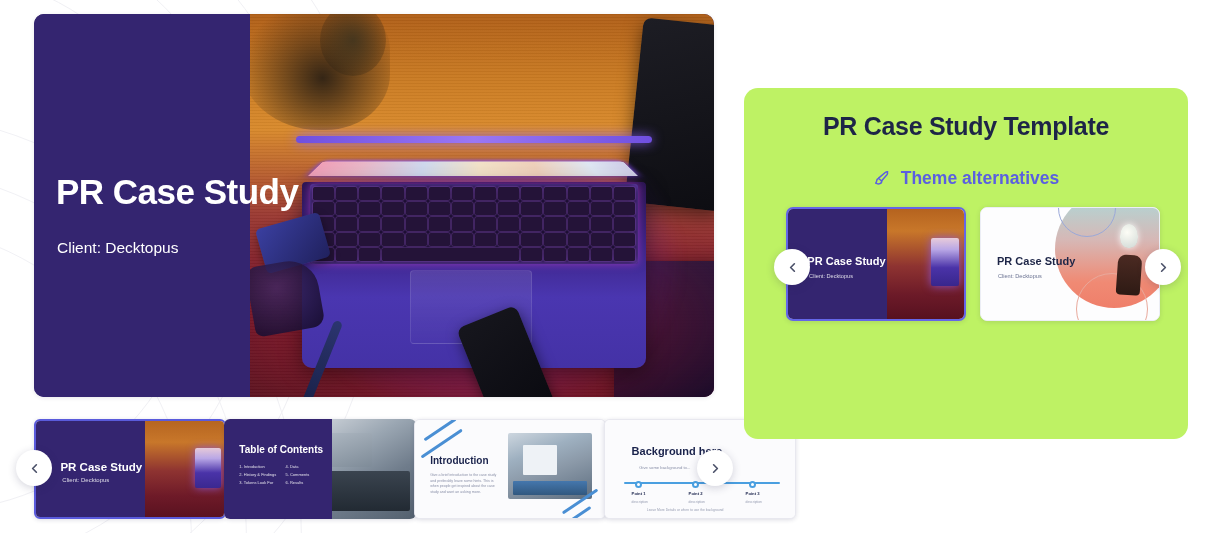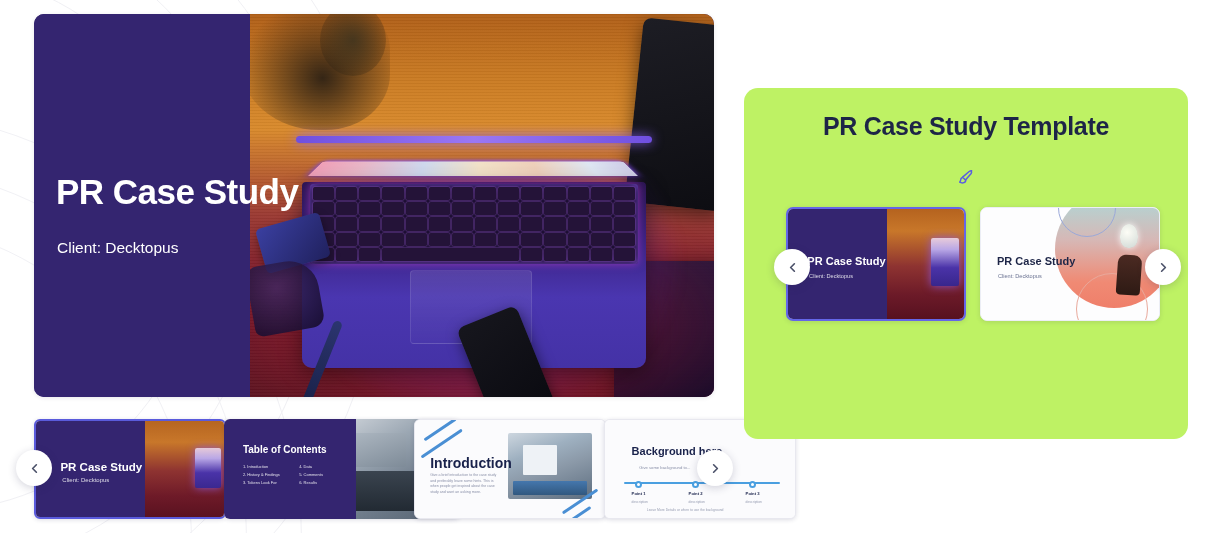--- a/index.html
+++ b/index.html
@@ -257,21 +257,20 @@
   }
   .thumb {
     position: absolute;
     top: 0;
     width: 192px;
     height: 100px;
     border-radius: 6px;
     overflow: hidden;
     background: #fff;
     box-shadow: 0 1px 4px rgba(40,40,80,.16);
-    padding-left: 44px;
   }
   .thumb.t1 { left: 0px;   border: 2px solid #5a5bdc; box-sizing: border-box; }
   .thumb.t2 { left: 190px; }
   .thumb.t3 { left: 380px; border: 1px solid #e8e8ef; box-sizing: border-box; }
   .thumb.t4 { left: 570px; border: 1px solid #e8e8ef; box-sizing: border-box; }
 
   
   .t1-left { position:absolute; left:0; top:0; width:62%; height:100%; background:#342570; }
   .t1-photo {
     position:absolute; right:0; top:0; width:42%; height:100%;
@@ -315,21 +314,21 @@
   .toc-grid {
     position:absolute; left:8%; top:46%;
     width:46%;
     display:grid; grid-template-columns: 1fr 1fr;
     gap: 4px 4px;
   }
   .toc-item { color:rgba(255,255,255,.85); font-size:4px; white-space:nowrap; line-height:1; }
 
   
   .t3-bg { position:absolute; inset:0; background:#fbfbfd; }
-  .t3-title { position:absolute; left:8%; top:36%; color:#19224b; font-size:14px; font-weight:bold; }
+  .t3-title { position:absolute; left:8%; top:36%; color:#19224b; font-size:10px; font-weight:bold; }
   .t3-body { position:absolute; left:8%; top:54%; width:38%; color:#8a90a8; font-size:3.6px; line-height:1.6; }
   .t3-photo {
     position:absolute; right:7%; top:13%; width:44%; height:68%;
     background: linear-gradient(160deg,#cdd6df 0%,#9eb0c0 30%,#8b99a8 55%,#5d6e80 100%);
     border-radius:2px;
   }
   .t3-photo::after {
     content:""; position:absolute; left:18%; top:18%; width:40%; height:46%;
     background:#eef2f6; border-radius:1px;
   }
@@ -670,20 +669,21 @@
   </div>
 
   <div class="right-panel">
     <div class="panel-title">PR Case Study Template</div>
 
     <div class="theme-alt">
       <svg class="brush-icon" viewBox="0 0 24 24" fill="none" stroke="#5a5fe0" stroke-width="1.9" stroke-linecap="round" stroke-linejoin="round">
         <path d="M17.5 3.5c1 1 1.2 2.4.4 3.4l-7.2 8.3-3.6-3.6 8.3-7.2c1-.8 2.1-.9 3.1-.9z"></path>
         <path d="M7.1 11.6c-1.6.6-2.6 2.2-2.6 4 0 .9-.4 1.7-1.1 2.3 1 .6 2.2.9 3.4.9 2.4 0 4.3-1.6 4.3-3.9"></path>
       </svg>
+      <span>Theme alternatives</span>
     </div>
 
     <div class="theme-cards">
       <div class="theme-card c1">
         <div class="tc1-left"></div>
         <div class="tc1-photo">
             <div class="tc1-lap"></div>
           </div>
         <div class="tc1-title">PR Case Study</div>
         <div class="tc1-sub">Client: Decktopus</div>

